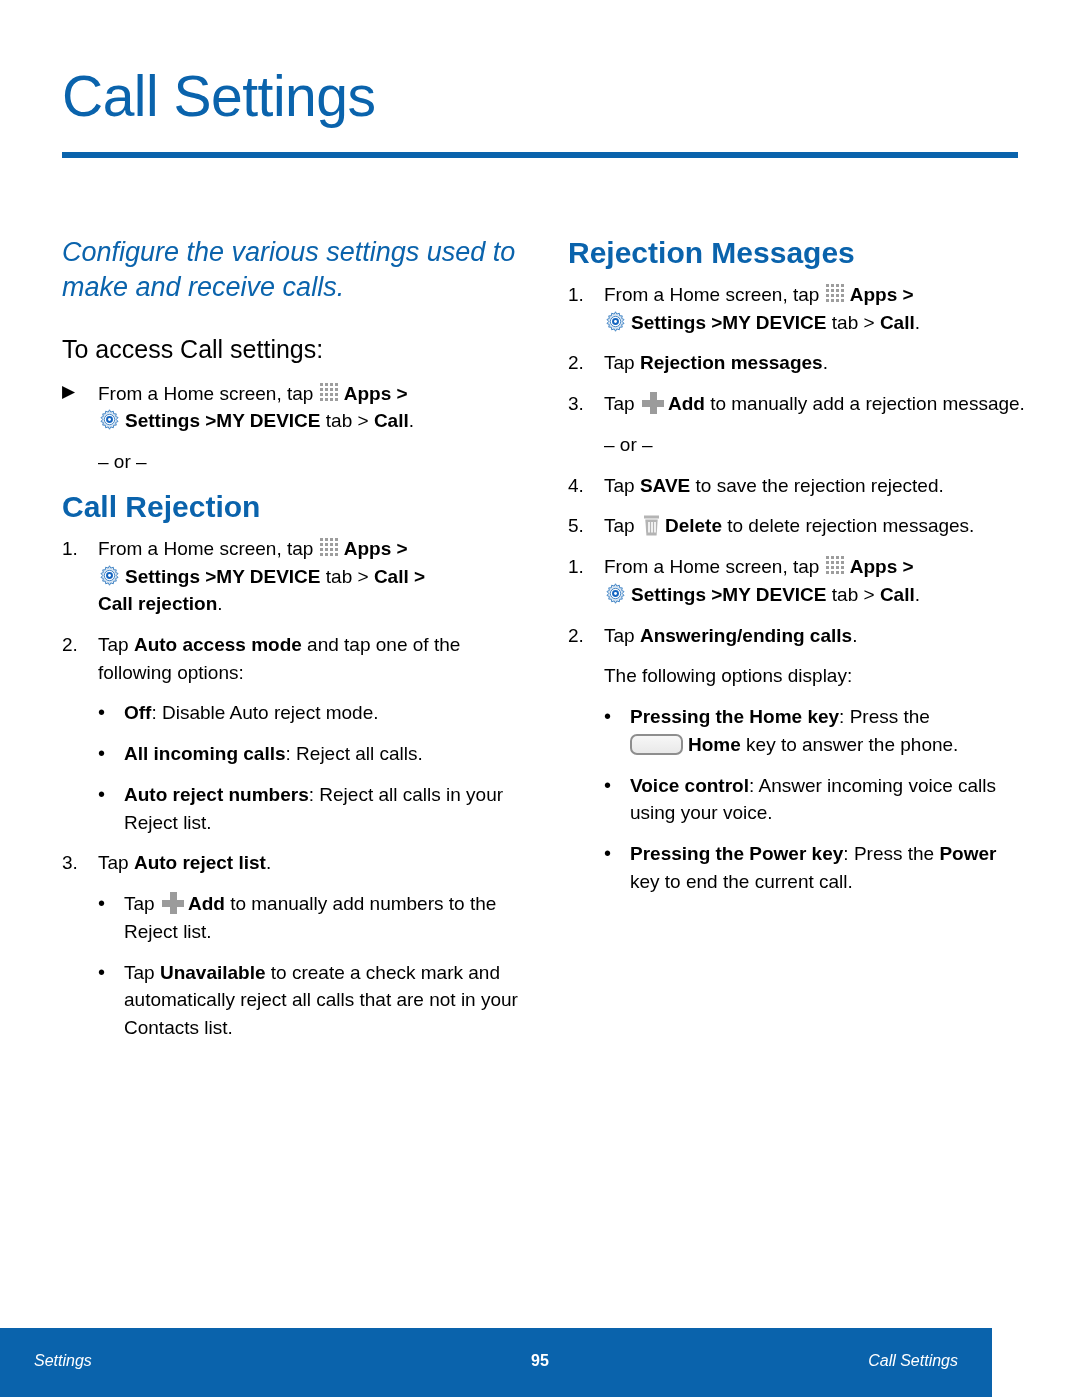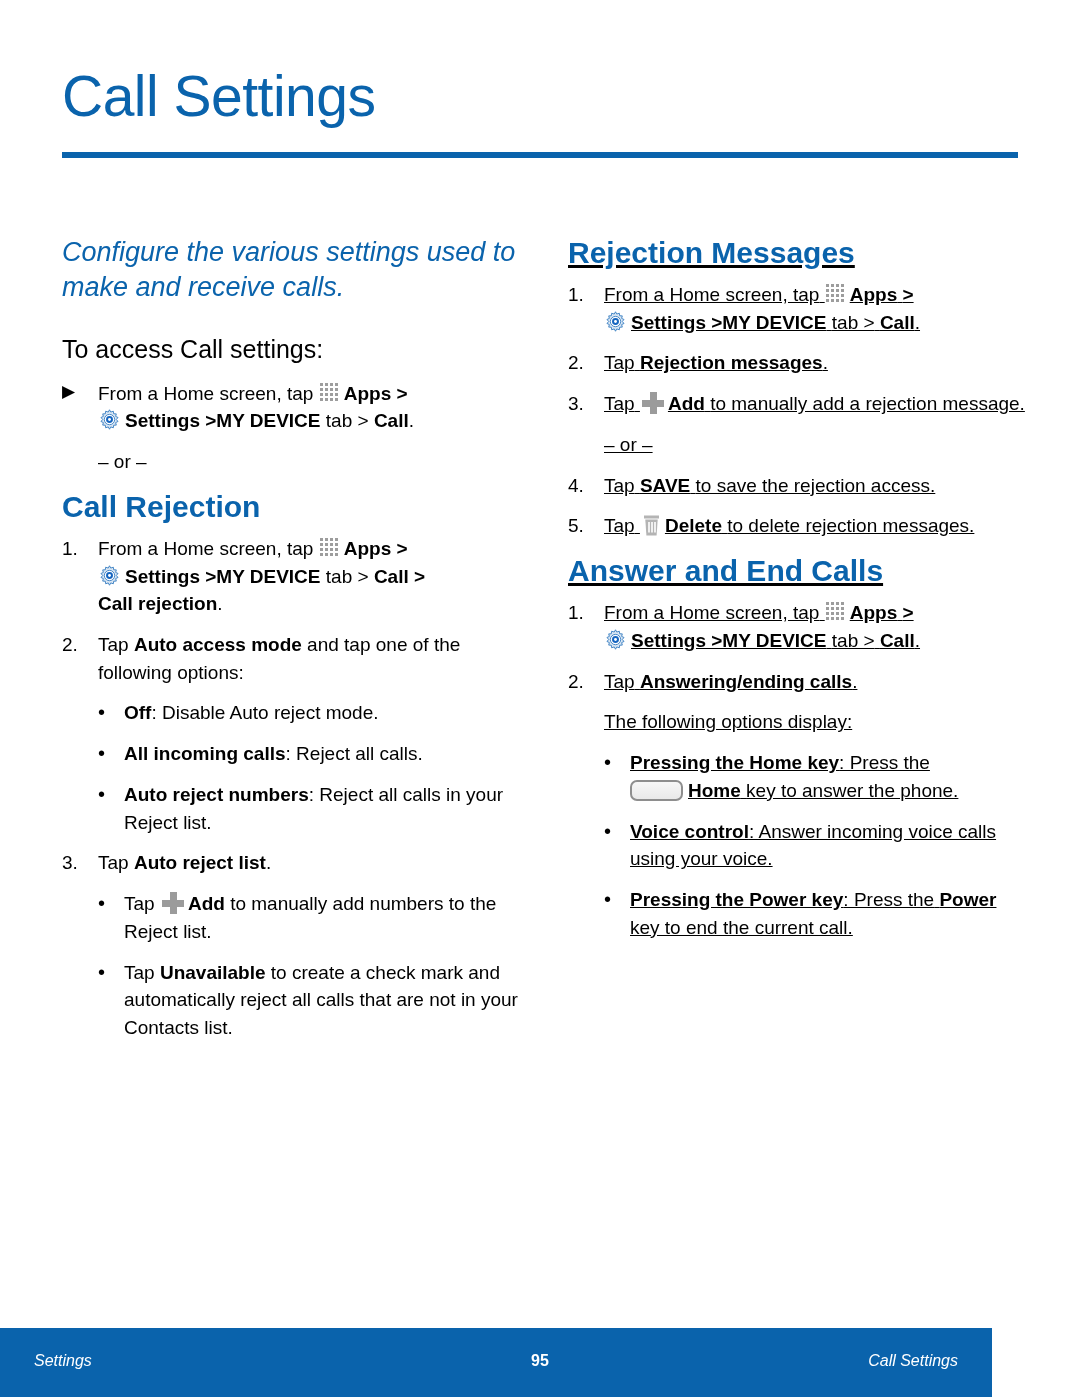--- a/index.html
+++ b/index.html
@@ -37,21 +37,21 @@
   }
 
   
   .col {
     position: absolute;
     top: 223px;
     width: 460px;
     margin-top: 12px;
   }
   .col-left  { left: 62px; }
-  .col-right { left: 568px; text-decoration: underline; }
+  .col-right { left: 568px; }
 
   .intro {
     font-size: 27px;
     font-style: italic;
     color: #0a63ac;
     line-height: 1.28;
     font-weight: 400;
     margin: 0 0 28px 0;
   }
 
@@ -379,39 +379,38 @@
     <span>to manually add a rejection message.</span>
   </div>
 
   <div class="sub-or">– or –</div>
 
 
   <div class="item">
     <span class="marker">4.</span>
     <span>Tap</span>
     <b>SAVE</b>
-    <span>to save the rejection access.</span>
+    <span>to save the rejection rejected.</span>
   </div>
 
   <div class="item">
     <span class="marker">5.</span>
     <span>Tap</span>
     <span class="ic ic-trash">
       <svg viewBox="0 0 17 21" width="17" height="21" aria-hidden="true">
         <rect x="1" y="0.5" width="15" height="3" fill="#b4b4b4"></rect>
         <path d="M2.3 4.5 H14.7 L13.6 20.5 H3.4 Z" fill="#b4b4b4"></path>
         <rect x="5.2" y="7" width="1.6" height="10.5" fill="#ffffff"></rect>
         <rect x="8.2" y="7" width="1.6" height="10.5" fill="#ffffff"></rect>
         <rect x="11.2" y="7" width="1.6" height="10.5" fill="#ffffff"></rect>
       </svg>
     </span><b>Delete</b>
     <span>to delete rejection messages.</span>
   </div>
 
-  <h2 class="section section-spacer-top">Answer and End Calls</h2>
 
   <div class="item">
     <span class="marker">1.</span>
     <span>From a Home screen, tap</span>
     <span class="ic ic-apps">
       <i style="left:0;top:0"></i><i style="left:5px;top:0"></i><i style="left:10px;top:0"></i><i style="left:15px;top:0"></i>
       <i style="left:0;top:5px"></i><i style="left:5px;top:5px"></i><i style="left:10px;top:5px"></i><i style="left:15px;top:5px"></i>
       <i style="left:0;top:10px"></i><i style="left:5px;top:10px"></i><i style="left:10px;top:10px"></i><i style="left:15px;top:10px"></i>
       <i style="left:0;top:15px"></i><i style="left:5px;top:15px"></i><i style="left:10px;top:15px"></i><i style="left:15px;top:15px"></i>
     </span><b>Apps</b>

